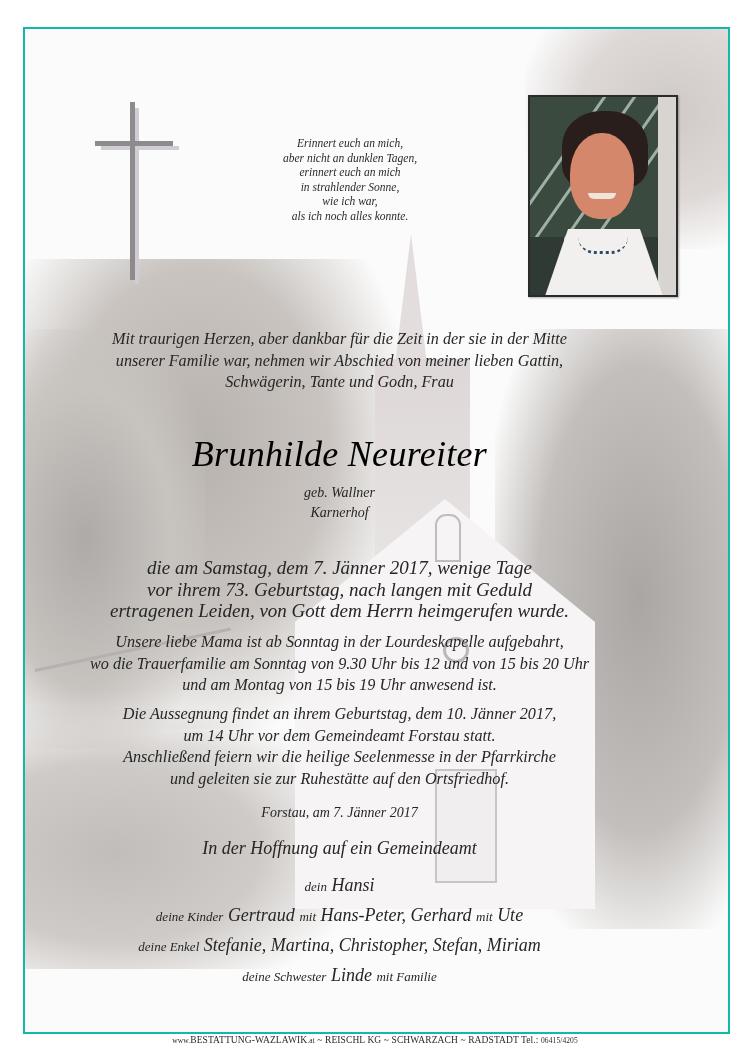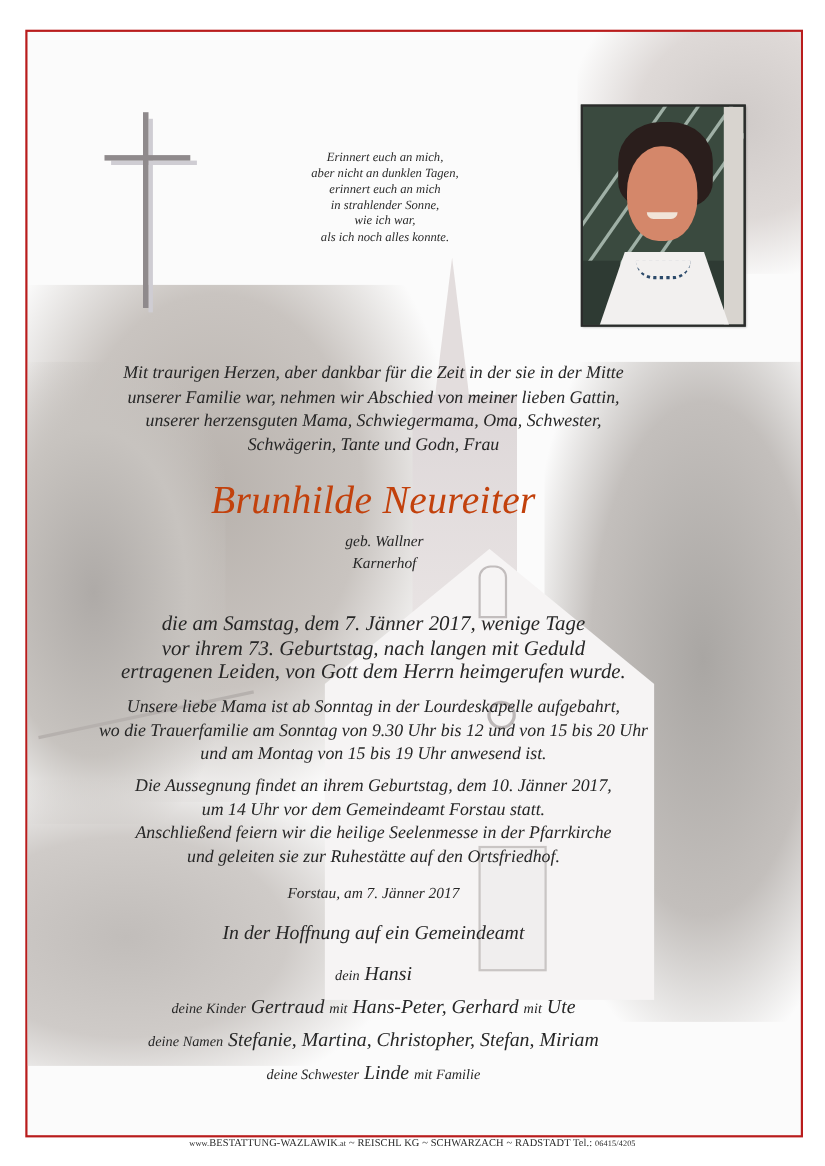--- a/index.html
+++ b/index.html
@@ -1,17 +1,17 @@
 <!DOCTYPE html>
 <html><head>
 <meta charset="utf-8">
 <style>
   html,body{margin:0;padding:0;background:#ffffff;}
   body{width:750px;height:1060px;position:relative;overflow:hidden;font-family:"DejaVu Serif",serif;color:#2a2a2a;}
-  .frame{position:absolute;left:23px;top:27px;width:703px;height:1003px;border:2px solid #b91c1c;box-sizing:content-box;overflow:hidden;background:#fbfbfb;}
+  .frame{position:absolute;left:23px;top:27px;width:703px;height:1003px;border:2px solid #14b8a6;box-sizing:content-box;overflow:hidden;background:#fbfbfb;}
   
   .bg{position:absolute;inset:0;}
   .trees-left{position:absolute;left:0;top:230px;width:380px;height:470px;background:radial-gradient(ellipse at 45% 40%,#b8b2ad 0%,#c9c4c0 45%,rgba(220,216,213,0.0) 75%);}
   .trees-left2{position:absolute;left:-20px;top:300px;width:200px;height:420px;background:radial-gradient(ellipse at 40% 50%,#aeaaa7 0%,#c7c3bf 50%,rgba(230,228,226,0) 80%);}
   .trees-right{position:absolute;left:470px;top:300px;width:240px;height:600px;background:radial-gradient(ellipse at 60% 45%,#a9a6a3 0%,#c3bfbc 50%,rgba(230,228,226,0) 80%);}
   .trees-top-right{position:absolute;left:500px;top:-10px;width:210px;height:230px;background:radial-gradient(ellipse at 70% 40%,#cfcac8 0%,#ded9d7 45%,rgba(255,255,255,0) 75%);}
   .path{position:absolute;left:-10px;top:680px;width:330px;height:260px;background:radial-gradient(ellipse at 30% 55%,#c1bdba 0%,#cfcbc8 45%,rgba(240,240,240,0) 78%);}
   .church-body{position:absolute;left:270px;top:470px;width:300px;height:410px;background:#f6f4f4;clip-path:polygon(50% 0,100% 30%,100% 100%,0 100%,0 30%);}
   .church-tower{position:absolute;left:350px;top:330px;width:95px;height:200px;background:linear-gradient(#ddd7d8,#e8e3e3);}
   .church-spire{position:absolute;left:370px;top:205px;width:32px;height:130px;background:#e3dddd;clip-path:polygon(50% 0,100% 100%,0 100%);}
@@ -33,22 +33,22 @@
   .photo .hair{position:absolute;left:32px;top:14px;width:86px;height:78px;border-radius:45% 45% 30% 30%;background:#2a1e1c;}
   .photo .face{position:absolute;left:40px;top:36px;width:64px;height:86px;border-radius:48% 48% 45% 45%;background:#d4876a;}
   .photo .smile{position:absolute;left:58px;top:96px;width:28px;height:6px;border-radius:0 0 14px 14px;background:#f1e4d8;}
   .photo .blouse{position:absolute;left:14px;top:132px;width:120px;height:70px;background:#f2f0ef;clip-path:polygon(20% 0,80% 0,100% 100%,0 100%);}
   .photo .vest-l{position:absolute;left:0;top:140px;width:34px;height:60px;background:#2e3a33;}
   .photo .vest-r{position:absolute;right:18px;top:140px;width:26px;height:60px;background:#2e3a33;}
   .photo .necklace{position:absolute;left:48px;top:140px;width:50px;height:14px;border-bottom:3px dotted #2c4a6a;border-radius:0 0 25px 25px;}
 
   .text{position:absolute;left:0;width:629px;text-align:center;font-family:"Liberation Serif",serif;font-style:italic;color:#262626;}
   .intro{top:300px;font-size:16.2px;line-height:21.5px;}
-  .name{top:405px;font-size:36px;line-height:40px;letter-spacing:0.3px;color:#c2410c;}
-  .maiden{top:454px;font-size:14px;line-height:20px;margin-left:10px;}
+  .name{top:405px;font-size:36px;line-height:40px;letter-spacing:0.3px;color:#000000;}
+  .maiden{top:454px;font-size:14px;line-height:20px;}
   .death{top:528px;font-size:19px;line-height:21.5px;}
   .wake{top:603px;font-size:16.2px;line-height:21.5px;}
   .funeral{top:675px;font-size:16.2px;line-height:21.5px;}
   .place{top:775px;font-size:14px;line-height:18px;}
   .hope{top:808px;font-size:18px;line-height:22px;}
   .mourners{top:842px;line-height:29px;font-size:18px;}
   .mourners .sm{font-size:13px;}
   .footer{position:absolute;left:0;top:1035px;width:750px;text-align:center;font-family:"Liberation Serif",serif;font-size:9.5px;color:#2a2a2a;letter-spacing:0.1px;}
   .footer .tiny{font-size:7.5px;}
 </style>
@@ -98,21 +98,20 @@
     <div class="smile"></div>
     <div class="vest-l"></div>
     <div class="vest-r"></div>
     <div class="blouse"></div>
     <div class="necklace"></div>
   </div>
 
   <div class="text intro">
     <div>Mit traurigen Herzen, aber dankbar für die Zeit in der sie in der Mitte</div>
     <div>unserer Familie war, nehmen wir Abschied von meiner lieben Gattin,</div>
-    <div>unserer herzensguten Mama, Schwiegermama, Oma, Schwester,</div>
     <div>Schwägerin, Tante und Godn, Frau</div>
   </div>
 
   <div class="text name">Brunhilde Neureiter</div>
   <div class="text maiden">
     <div>geb. Wallner</div>
     <div>Karnerhof</div>
   </div>
 
   <div class="text death">
@@ -144,21 +143,21 @@
     </div>
     <div>
       <span class="sm">deine Kinder</span>
       <span>Gertraud</span>
       <span class="sm">mit</span>
       <span>Hans-Peter, Gerhard</span>
       <span class="sm">mit</span>
       <span>Ute</span>
     </div>
     <div>
-      <span class="sm">deine Namen</span>
+      <span class="sm">deine Enkel</span>
       <span>Stefanie, Martina, Christopher, Stefan, Miriam</span>
     </div>
     <div>
       <span class="sm">deine Schwester</span>
       <span>Linde</span>
       <span class="sm">mit Familie</span>
     </div>
   </div>
 </div>
 

